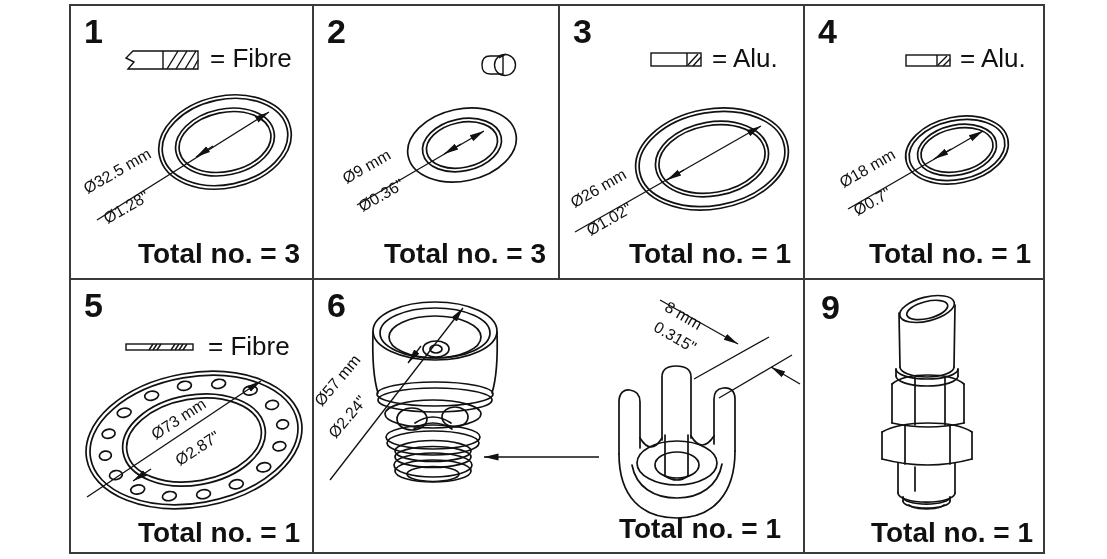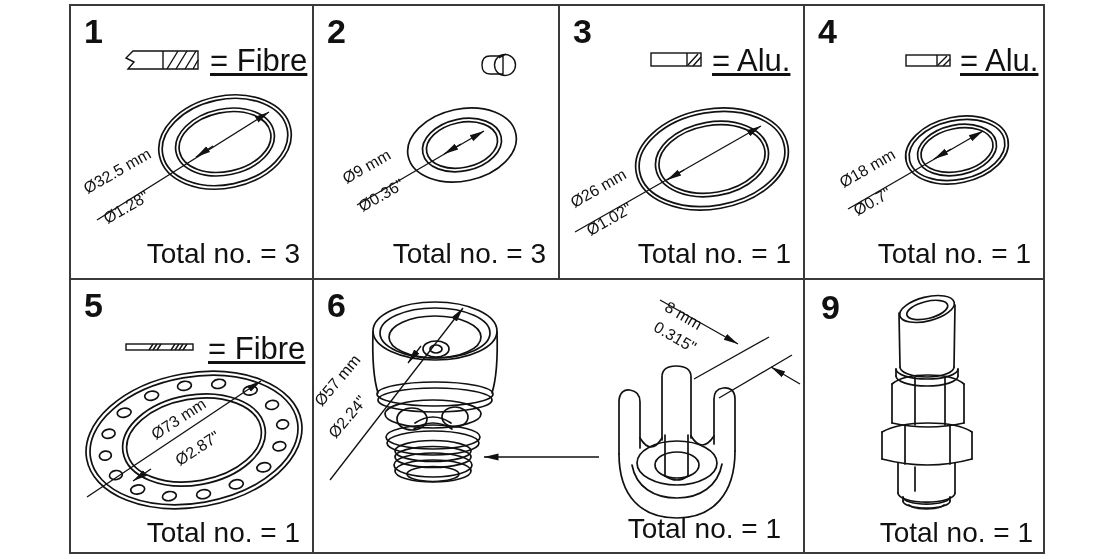--- a/index.html
+++ b/index.html
@@ -2,22 +2,22 @@
 <html><head>
 <meta charset="utf-8">
 <style>
   html,body{margin:0;padding:0;background:#ffffff;}
   .page{position:relative;width:1107px;height:559px;background:#fff;overflow:hidden;
         font-family:"Liberation Sans","DejaVu Sans",sans-serif;color:#111;}
   .grid{position:absolute;left:69px;top:4px;width:972px;height:546px;border:2.5px solid #3a3a3a;}
   .panel{position:absolute;}
   .divider{position:absolute;background:#3a3a3a;}
   .pnum{position:absolute;left:13px;top:8px;font-size:34px;font-weight:700;line-height:1;}
-  .legend-label{position:absolute;font-size:31px;line-height:1.1;white-space:nowrap;text-decoration:underline;}
-  .total{position:absolute;font-size:28px;line-height:1.1;white-space:nowrap;}
+  .legend-label{position:absolute;font-size:26px;line-height:1.1;white-space:nowrap;}
+  .total{position:absolute;font-size:28px;line-height:1.1;white-space:nowrap;font-weight:bold;}
   .dim{position:absolute;font-size:16px;line-height:1;white-space:nowrap;transform-origin:left center;}
   svg{position:absolute;left:0;top:0;overflow:visible;}
   .draw{stroke:#111;fill:none;stroke-width:1.7px;stroke-linecap:round;stroke-linejoin:round;}
   .thin{stroke:#111;fill:none;stroke-width:1.3px;}
   .hatch{stroke:#111;fill:none;stroke-width:1.4px;}
 </style>
 </head>
 <body>
 
 <div class="page">

